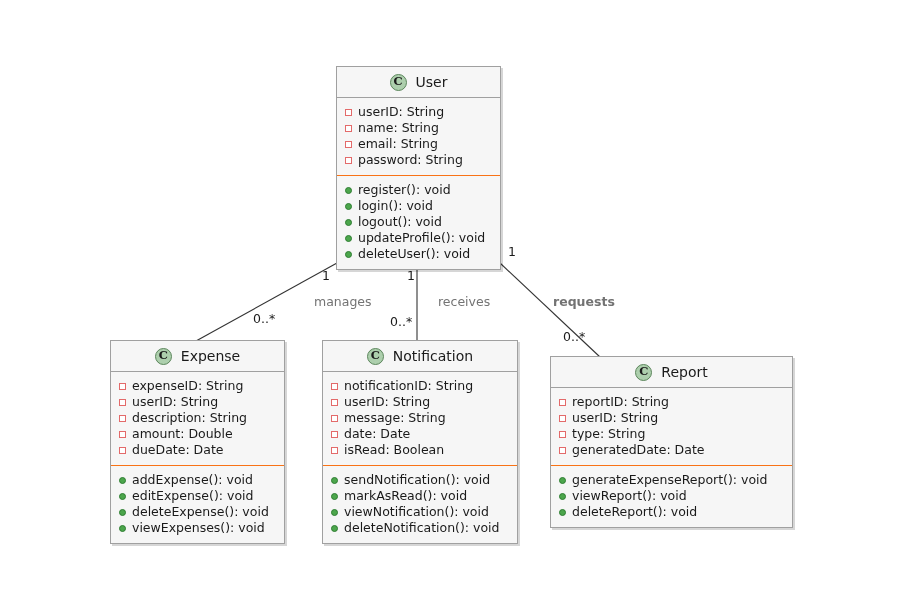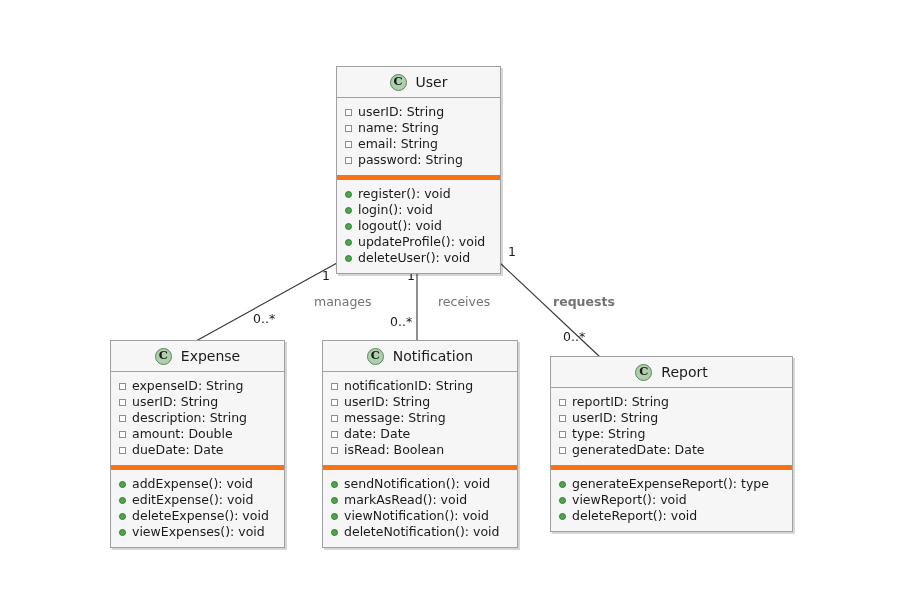--- a/index.html
+++ b/index.html
@@ -63,21 +63,21 @@
     font-size: 14px;
     color: #1a1a1a;
     white-space: nowrap;
   }
 
   .compartment {
     padding: 6px 8px 7px 8px;
     background: #f6f6f6;
   }
   .compartment.attrs {
-    border-bottom: 5px solid #f97316;
+    border-bottom: 1px solid #f97316;
   }
   .member {
     display: flex;
     align-items: center;
     gap: 6px;
     height: 16px;
     white-space: nowrap;
   }
   .member-text {
     font-size: 12.5px;
@@ -304,21 +304,21 @@
           <span class="member-text">type: String</span>
         </div>
         <div class="member">
           <span class="attr-marker"></span>
           <span class="member-text">generatedDate: Date</span>
         </div>
       </div>
     <div class="compartment methods">
         <div class="member">
           <span class="method-marker"></span>
-          <span class="member-text">generateExpenseReport(): type</span>
+          <span class="member-text">generateExpenseReport(): void</span>
         </div>
         <div class="member">
           <span class="method-marker"></span>
           <span class="member-text">viewReport(): void</span>
         </div>
         <div class="member">
           <span class="method-marker"></span>
           <span class="member-text">deleteReport(): void</span>
         </div>
       </div>

